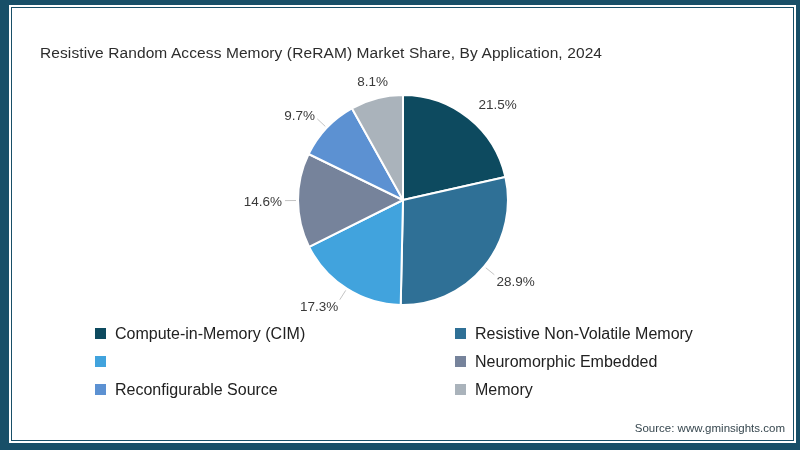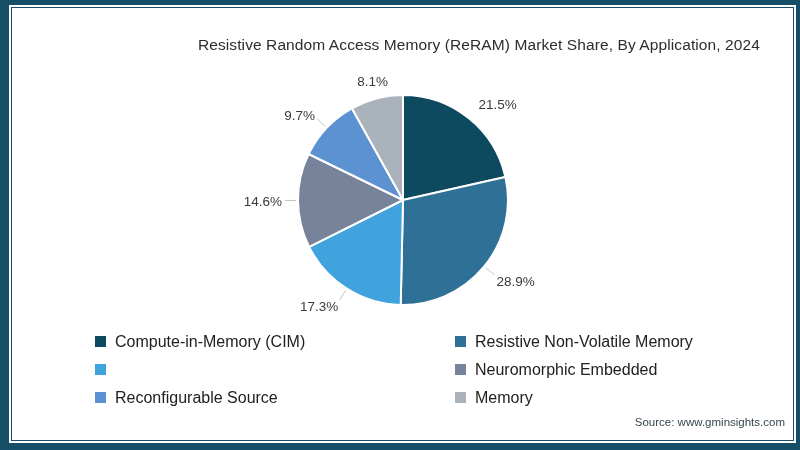--- a/index.html
+++ b/index.html
@@ -9,33 +9,33 @@
   }
   .frame-outer{
     position:absolute;inset:0;pointer-events:none;box-sizing:border-box;
     border-style:solid;border-width:5px 4px 7px 9px;
   }
   .frame-inner{
     position:absolute;top:7px;left:11px;right:6px;bottom:9px;pointer-events:none;
     box-sizing:border-box;border:1.5px solid transparent;
   }
   .chart-title{
-    position:absolute;top:36px;left:40px;right:40px;
-    text-align:right;font-size:15.5px;font-weight:400;color:#2d2d2d;letter-spacing:0.1px;
+    position:absolute;top:44px;left:40px;right:40px;
+    text-align:left;font-size:15.5px;font-weight:400;color:#2d2d2d;letter-spacing:0.1px;
   }
   #pie-svg{position:absolute;left:0;top:0;}
   #pie-svg text{font-family:"Liberation Sans","DejaVu Sans",sans-serif;font-size:13.5px;fill:#3a3a3a;}
   .legend{
-    position:absolute;left:95px;top:332px;width:640px;
+    position:absolute;left:95px;top:324px;width:640px;
     display:grid;grid-template-columns:360px 1fr;row-gap:9px;column-gap:0;
   }
   .legend-item{display:flex;align-items:center;font-size:16px;color:#212121;line-height:19px;}
   .legend-swatch{width:11px;height:11px;flex:0 0 11px;margin-right:9px;display:inline-block;}
   .source-line{
-    position:absolute;right:15px;bottom:22px;font-size:11.5px;color:#37474f;margin-top:13px;
+    position:absolute;right:15px;bottom:16px;font-size:11.5px;color:#37474f;margin-top:13px;
   }
 </style>
 </head>
 <body>
 
 <div class="canvas">
   <div class="frame-outer" id="frame-outer" style="border-color: rgb(24, 79, 104);"></div>
   <div class="frame-inner" id="frame-inner" style="border-color: rgb(24, 79, 104);"></div>
 
   <div class="chart-title">Resistive Random Access Memory (ReRAM) Market Share, By Application, 2024</div>

